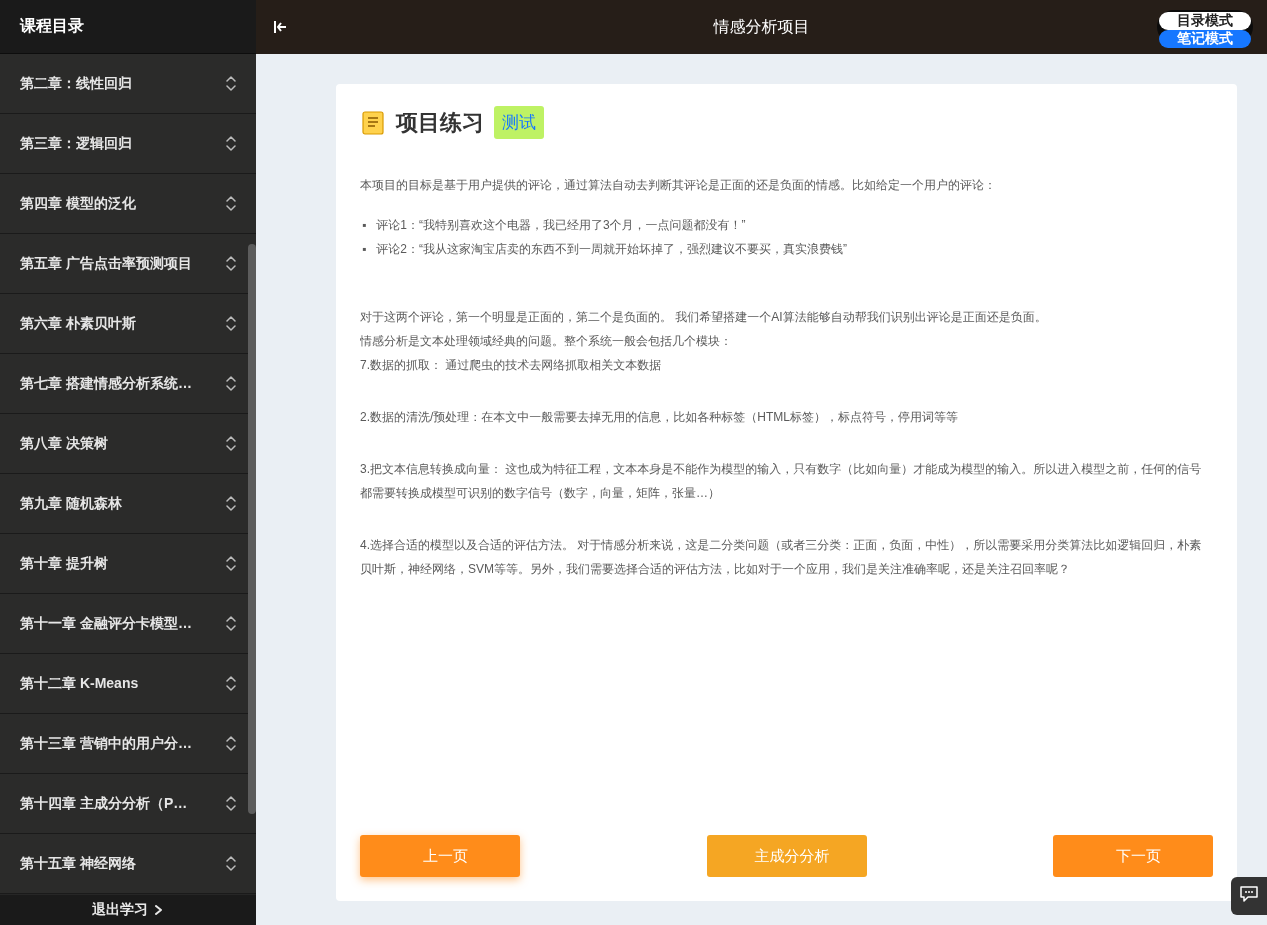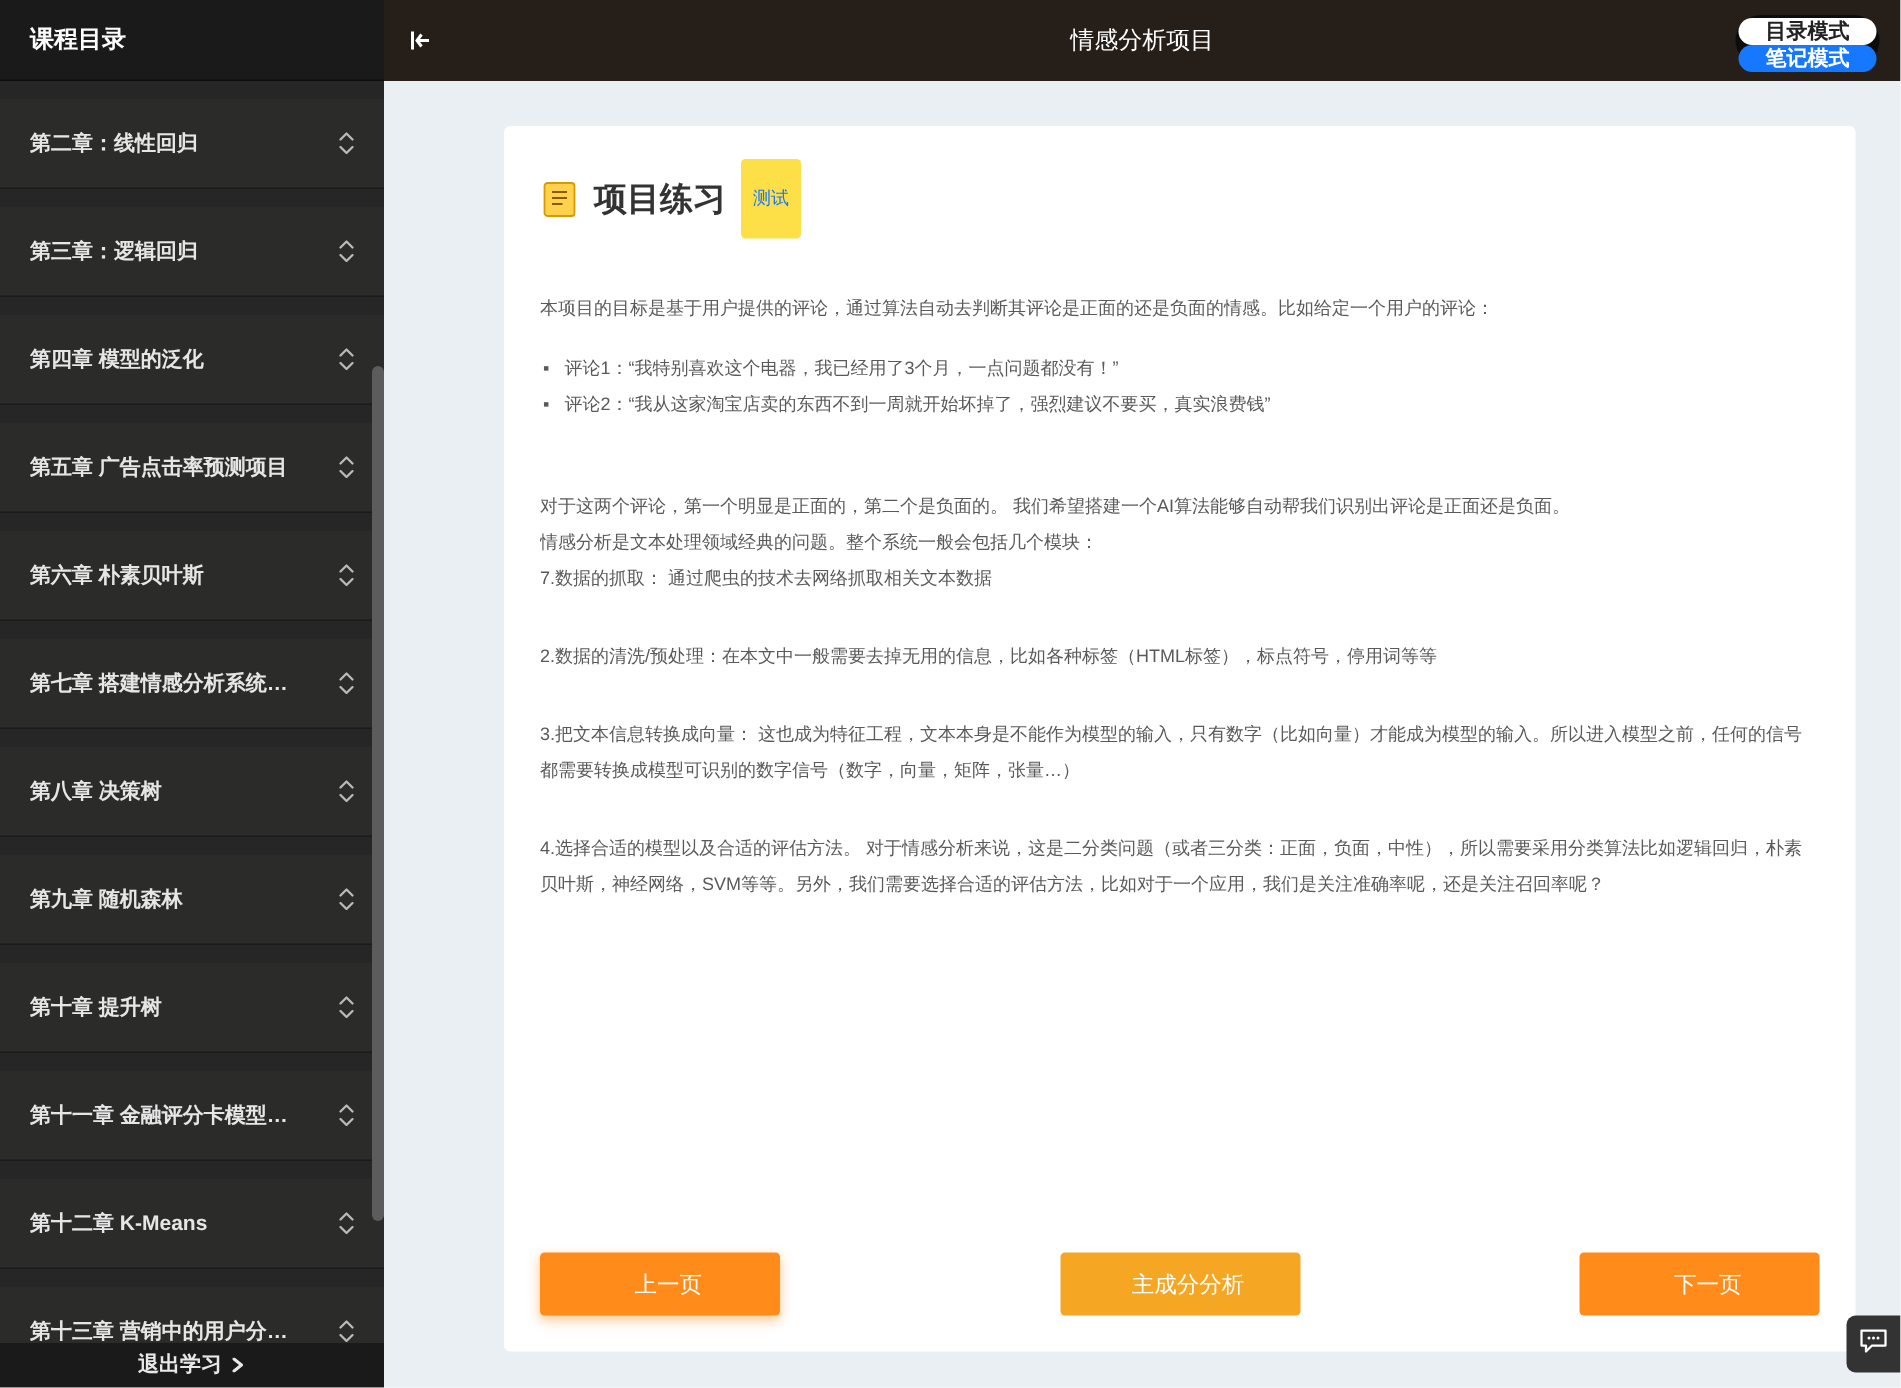--- a/index.html
+++ b/index.html
@@ -42,21 +42,20 @@
     height: 60px;
     display: flex;
     align-items: center;
     justify-content: space-between;
     padding: 0 18px 0 20px;
     font-size: 14px;
     color: #e6e6e6;
     cursor: pointer;
     border-bottom: 1px solid #1a1a1a;
     background: #2b2b2a;
-    margin-top: 12px;
   }
   .sidebar-item-label {
     white-space: nowrap;
     overflow: hidden;
     text-overflow: ellipsis;
     flex: 1;
     font-weight: 600;
   }
   .sort-icon {
     width: 14px; height: 18px;
@@ -160,24 +159,24 @@
     gap: 10px;
     margin-bottom: 34px;
   }
   .doc-icon {
     width: 26px; height: 26px;
     display: inline-flex; align-items: center; justify-content: center;
   }
   .card-title { font-size: 22px; font-weight: 700; color: #333; }
   .badge {
     display: inline-block;
-    background: #fde047;
+    background: #bef264;
     color: #1677ff;
-    font-size: 12px;
-    padding: 18px 8px;
+    font-size: 17px;
+    padding: 5px 8px;
     border-radius: 3px;
   }
 
   .card-body {
     flex: 1;
     overflow-y: auto;
     color: #5a5a5a;
     font-size: 12px;
     line-height: 2;
   }

